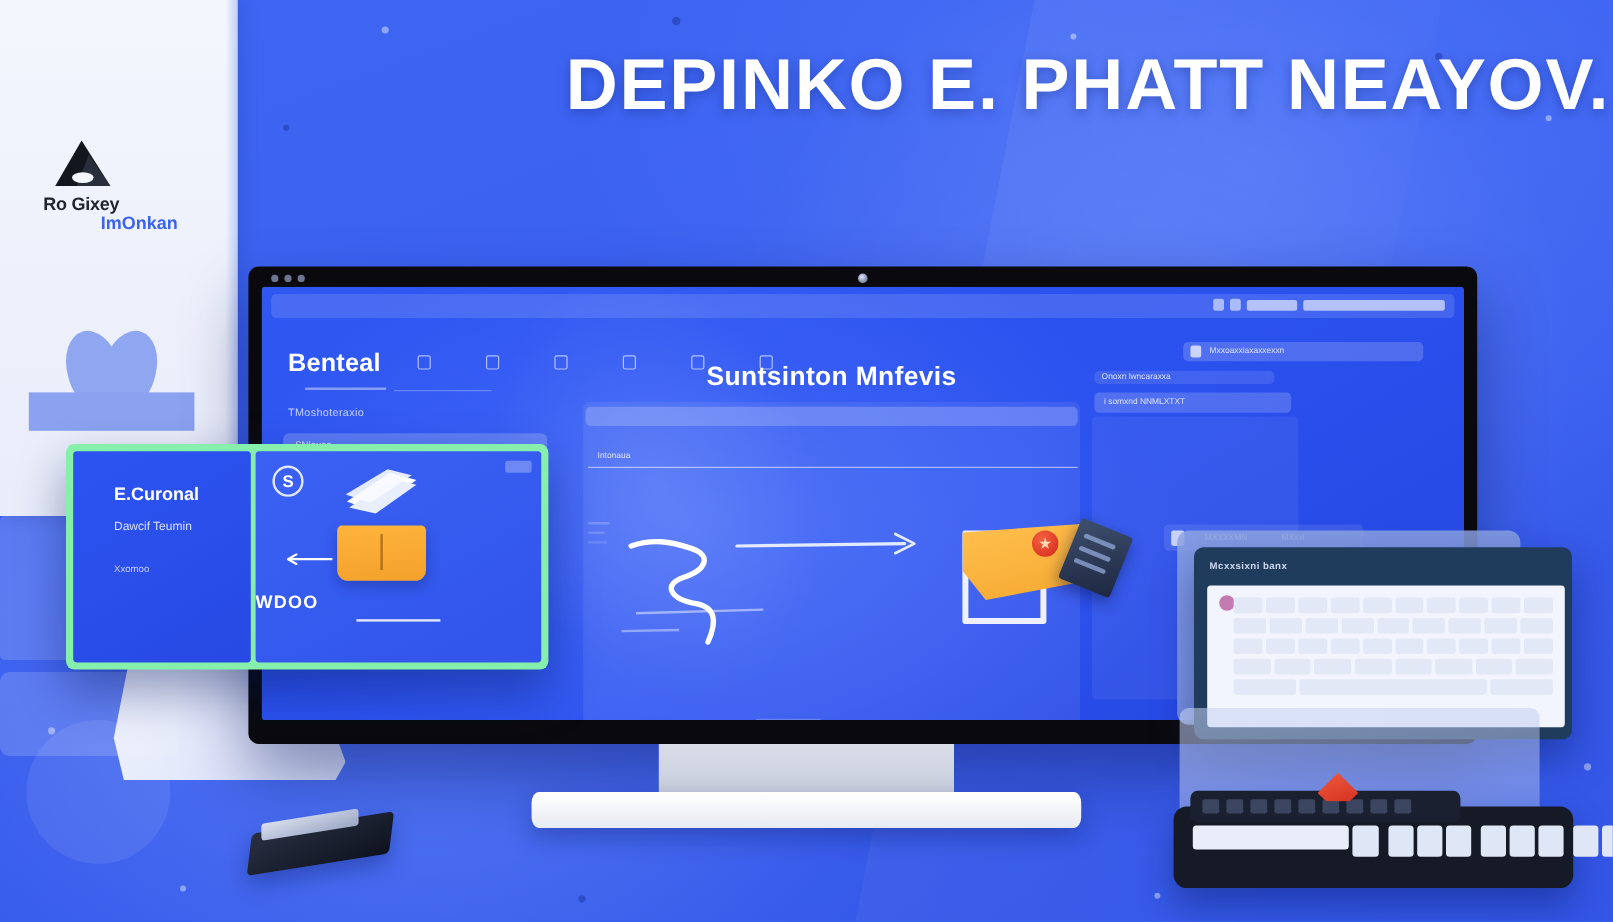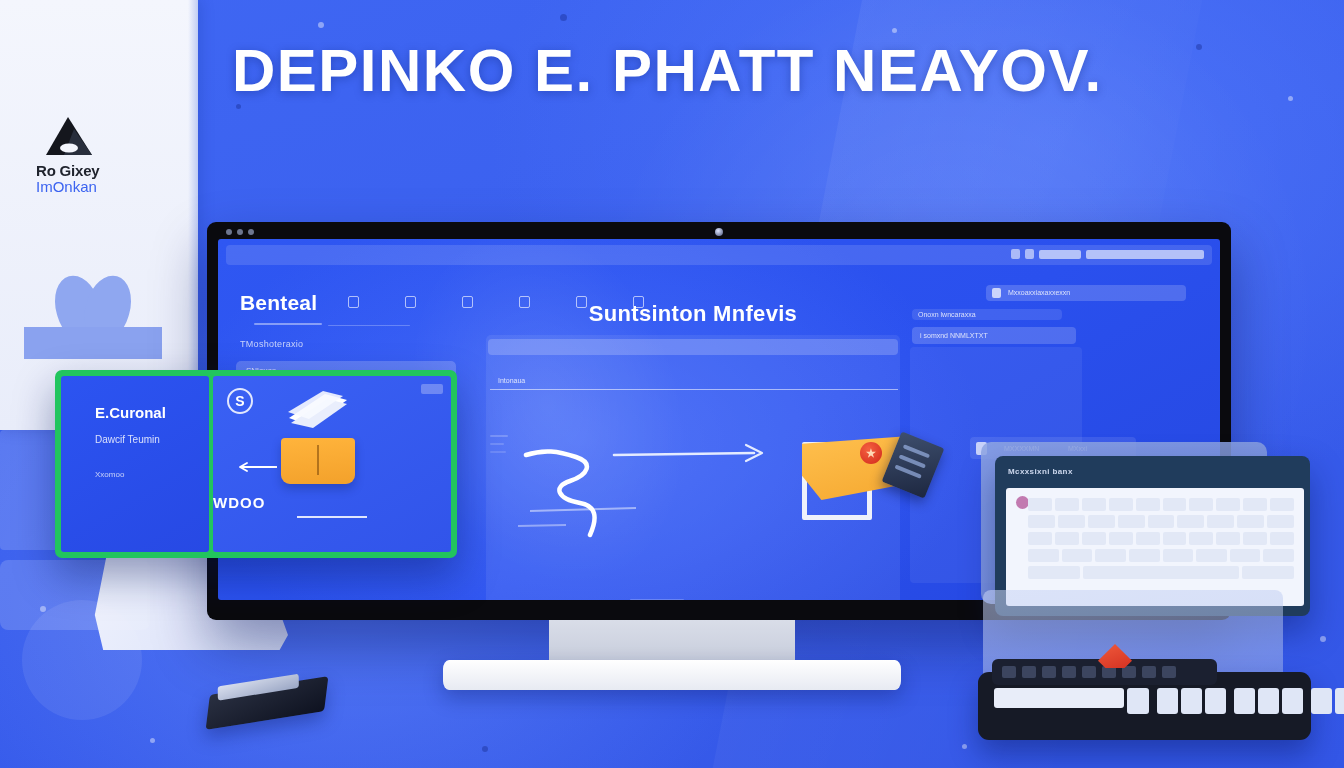--- a/index.html
+++ b/index.html
@@ -45,22 +45,23 @@
   }
   .brand { position:absolute; left:36px; top:115px; width:130px; }
   .brand-mark { width:54px; height:44px; margin-left:6px; position:relative; }
   .brand-mark svg { display:block; }
   .brand-name {
     margin-top:4px; font-size:15px; font-weight:700; letter-spacing:-.2px;
     color:#20242e; line-height:1.05;
     filter:blur(.35px);
   }
   .brand-sub {
-    font-size:15px; font-weight:400; color:#3b63f0; line-height:1.05;
+    font-size:15px; font-weight:700; color:#3b63f0; line-height:1.05;
     filter:blur(.35px);
+    margin-left:48px;
   }
   .plant { position:absolute; left:24px; top:275px; width:140px; height:80px; }
   .plant-leaf {
     position:absolute; width:44px; height:66px; border-radius:50% 50% 46% 46%;
     background:#8fa7f0; top:0;
   }
   .plant-leaf.l { left:32px; transform:rotate(-16deg); }
   .plant-leaf.r { left:62px; transform:rotate(16deg); }
   .plant-pot {
     position:absolute; left:0; top:52px; width:138px; height:32px;
@@ -81,21 +82,21 @@
     background:linear-gradient(140deg,#e5eaf9,#cfd8f2);
   }
   .ghost-rect {
     position:absolute; background:rgba(255,255,255,.16); border-radius:4px;
   }
 
   
   .headline-wrap { position:absolute; left:232px; top:36px; width:1110px; }
   .headline {
     font-size:60px; font-weight:800; letter-spacing:1.5px; color:#ffffff;
-    text-align:left; white-space:nowrap;
+    text-align:right; white-space:nowrap;
     text-shadow:0 2px 10px rgba(10,30,110,.35);
     filter:blur(.5px);
   }
   .subhead {
     margin-top:22px; font-size:38px; font-weight:500; color:#ffffff;
     text-align:center; white-space:nowrap; letter-spacing:.4px;
     filter:blur(.45px); opacity:.96;
   }
 
   
@@ -199,21 +200,21 @@
     position:absolute; left:50%; transform:translateX(-50%); top:660px;
     width:458px; height:30px;
     background:linear-gradient(180deg,#ffffff,#e7eaf2);
     border-radius:6px/9px;
     box-shadow:0 8px 20px rgba(6,20,90,.30);
   }
 
   
   .laptop {
     position:absolute; left:55px; top:370px; width:402px; height:188px;
-    background:#22c55e; border-radius:7px;
+    background:#86efac; border-radius:7px;
     box-shadow:0 18px 40px rgba(6,20,90,.40);
     padding:6px;
     display:flex; gap:4px;
   }
   .lp-screen {
     flex:1; border-radius:3px; position:relative; overflow:hidden;
     background:linear-gradient(150deg,#2c54f1,#2749e4);
   }
   .lp-left-title {
     position:absolute; left:34px; top:28px; font-size:15px; font-weight:700; color:#fff;

